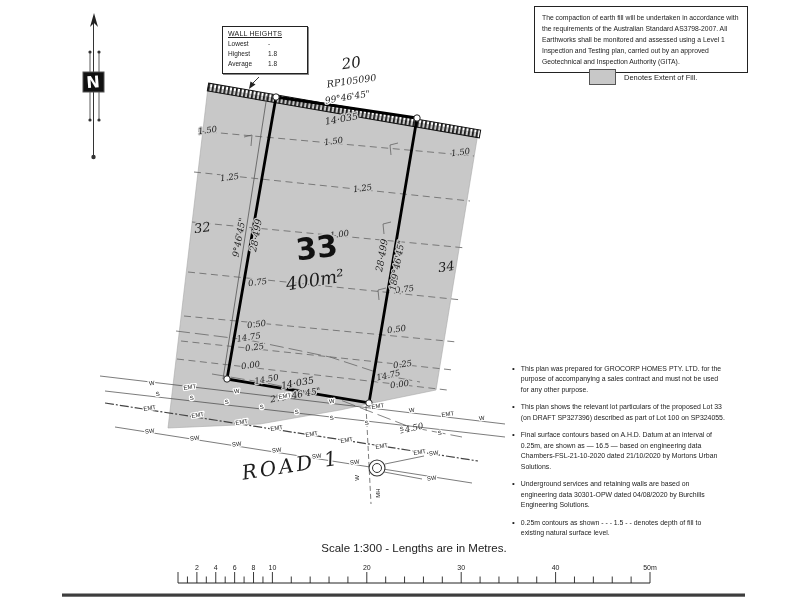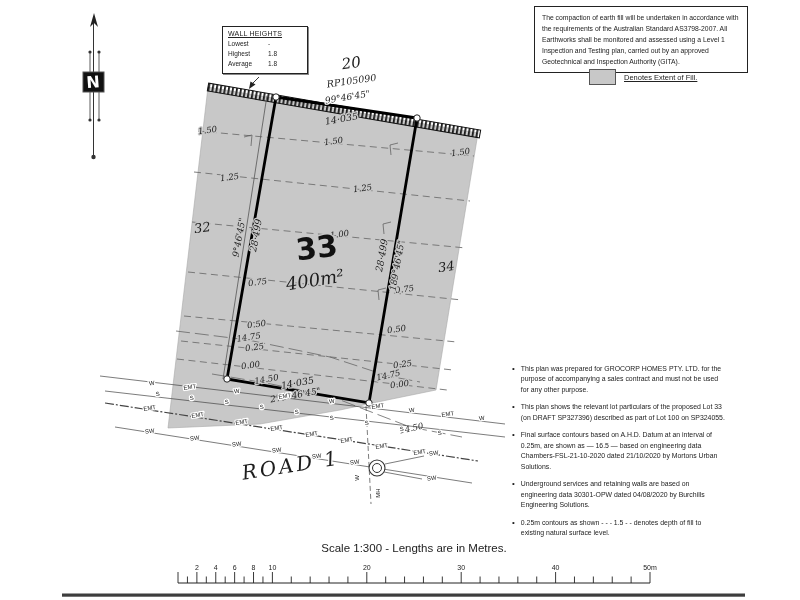--- a/index.html
+++ b/index.html
@@ -15,21 +15,21 @@
   .svc{font-family:"Liberation Sans",sans-serif;font-size:6px;fill:#1a1a1a;}
   
   .box{position:absolute;border:1.2px solid #222;background:#fff;}
   #wall-heights{left:222px;top:26px;width:74px;padding:3px 5px 4px 5px;box-shadow:1px 1px 0 #888;}
   #wall-heights .wh-title{font-size:7px;letter-spacing:.2px;text-decoration:underline;margin-bottom:2px;}
   #wall-heights .wh-row{display:flex;font-size:6.5px;line-height:1.55;}
   #wall-heights .wh-label{width:40px;}
   #compaction-box{left:534px;top:6px;width:198px;padding:5px 7px;font-size:6.8px;line-height:1.62;}
   #legend{position:absolute;left:589px;top:69px;display:flex;align-items:center;}
   #legend .swatch{width:25px;height:14px;background:#c8c8c8;border:1px solid #555;}
-  #legend .legend-label{font-size:7.5px;margin-left:8px;text-decoration:underline;}
+  #legend .legend-label{font-size:7.5px;margin-left:8px;}
   #notes{position:absolute;left:512px;top:364px;width:214px;}
   .note{display:flex;margin-bottom:7px;}
   .note .bullet{font-size:8px;line-height:1.2;margin-right:6px;}
   .note .note-text{font-size:6.9px;line-height:1.52;}
 </style>
 </head>
 <body>
 
 <div id="page">
 

